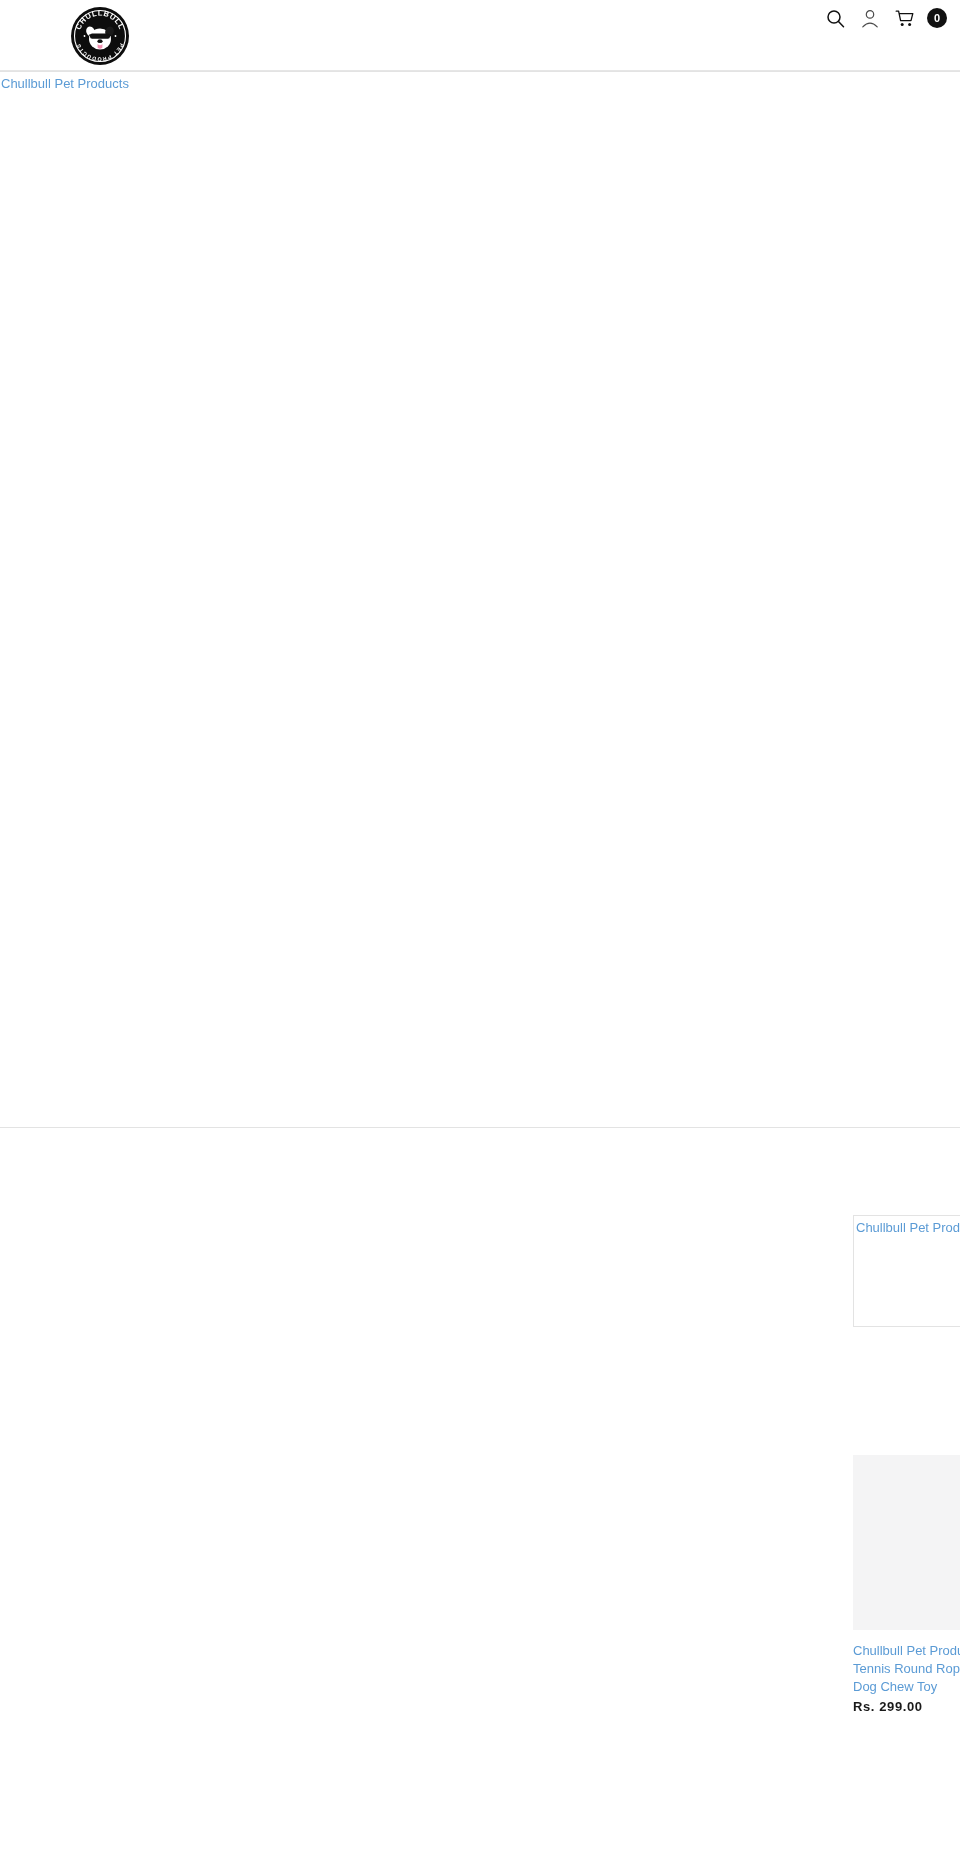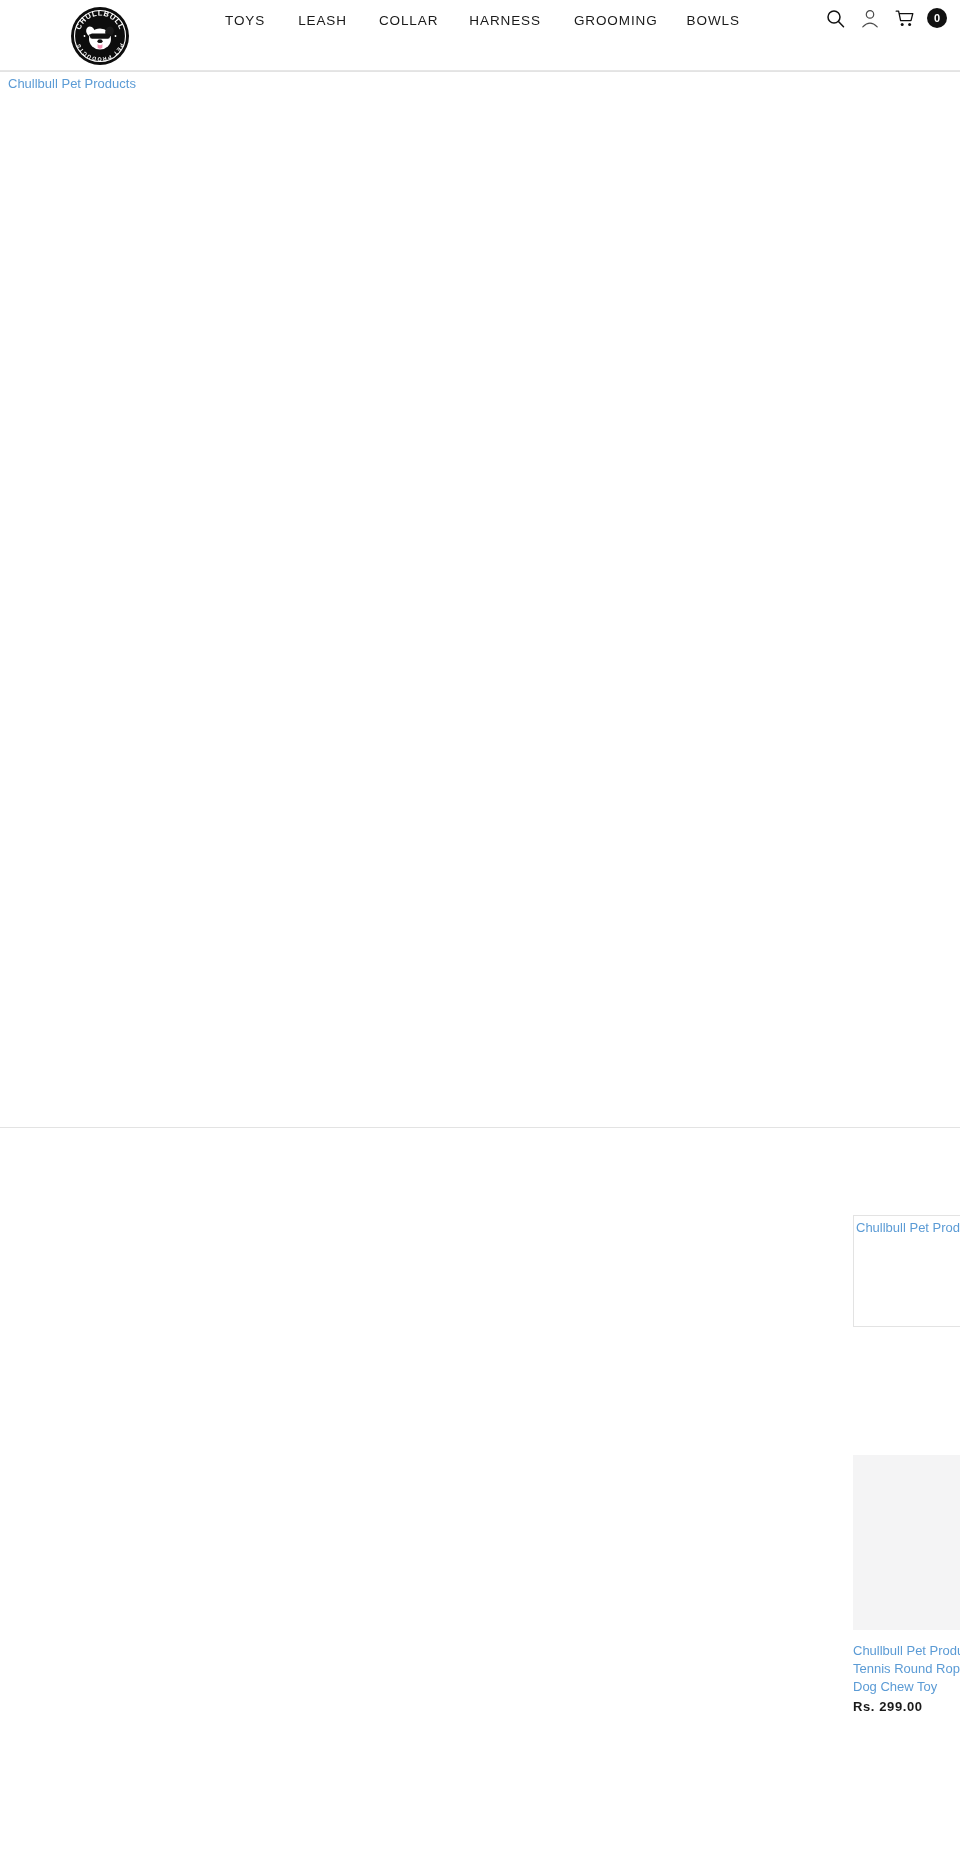--- a/index.html
+++ b/index.html
@@ -101,21 +101,21 @@
     left: 0;
     top: 71px;
     width: 1060px;
     height: 1057px;
     border: 1px solid #e3e3e3;
     border-left: none;
     background: #ffffff;
   }
   .hero-placeholder .alt-text {
     position: absolute;
-    left: 8px;
+    left: 1px;
     top: 4px;
     font-size: 13px;
     color: #5b9bd5;
     white-space: nowrap;
   }
 
   
   .collection-block {
     position: absolute;
     left: 853px;
@@ -220,28 +220,20 @@
           <ellipse cx="39.5" cy="25.5" rx="4.2" ry="5.2" fill="#1a1a1a" transform="rotate(22 39.5 25.5)"></ellipse>
           <rect x="20" y="27.5" width="20" height="5.2" rx="2.2" fill="#111111"></rect>
           <rect x="19.2" y="28.4" width="3" height="1.6" fill="#111111"></rect>
           <rect x="37.8" y="28.4" width="3" height="1.6" fill="#111111"></rect>
           <ellipse cx="30" cy="35.2" rx="2.6" ry="1.9" fill="#111111"></ellipse>
           <path d="M 27.6 38 Q 30 40.4 32.4 38 L 32.4 41.5 Q 30 44.2 27.6 41.5 Z" fill="#f48fb1"></path>
         </g>
       </svg>
     </a>
 
-    <nav class="nav">
-      <a class="nav-item">TOYS</a>
-      <a class="nav-item">LEASH</a>
-      <a class="nav-item">COLLAR</a>
-      <a class="nav-item">HARNESS</a>
-      <a class="nav-item">GROOMING</a>
-      <a class="nav-item">BOWLS</a>
-    </nav>
 
     <div class="header-icons">
       <button class="icon-btn">
         <svg width="19" height="19" viewBox="0 0 19 19" fill="none" stroke="#111111" stroke-width="1.5">
           <circle cx="8" cy="8" r="6"></circle>
           <line x1="12.5" y1="12.5" x2="17.5" y2="17.8" stroke-linecap="round"></line>
         </svg>
       </button>
       <button class="icon-btn">
         <svg width="18" height="19" viewBox="0 0 18 19" fill="none" stroke="#4a4a4a" stroke-width="1.2">

